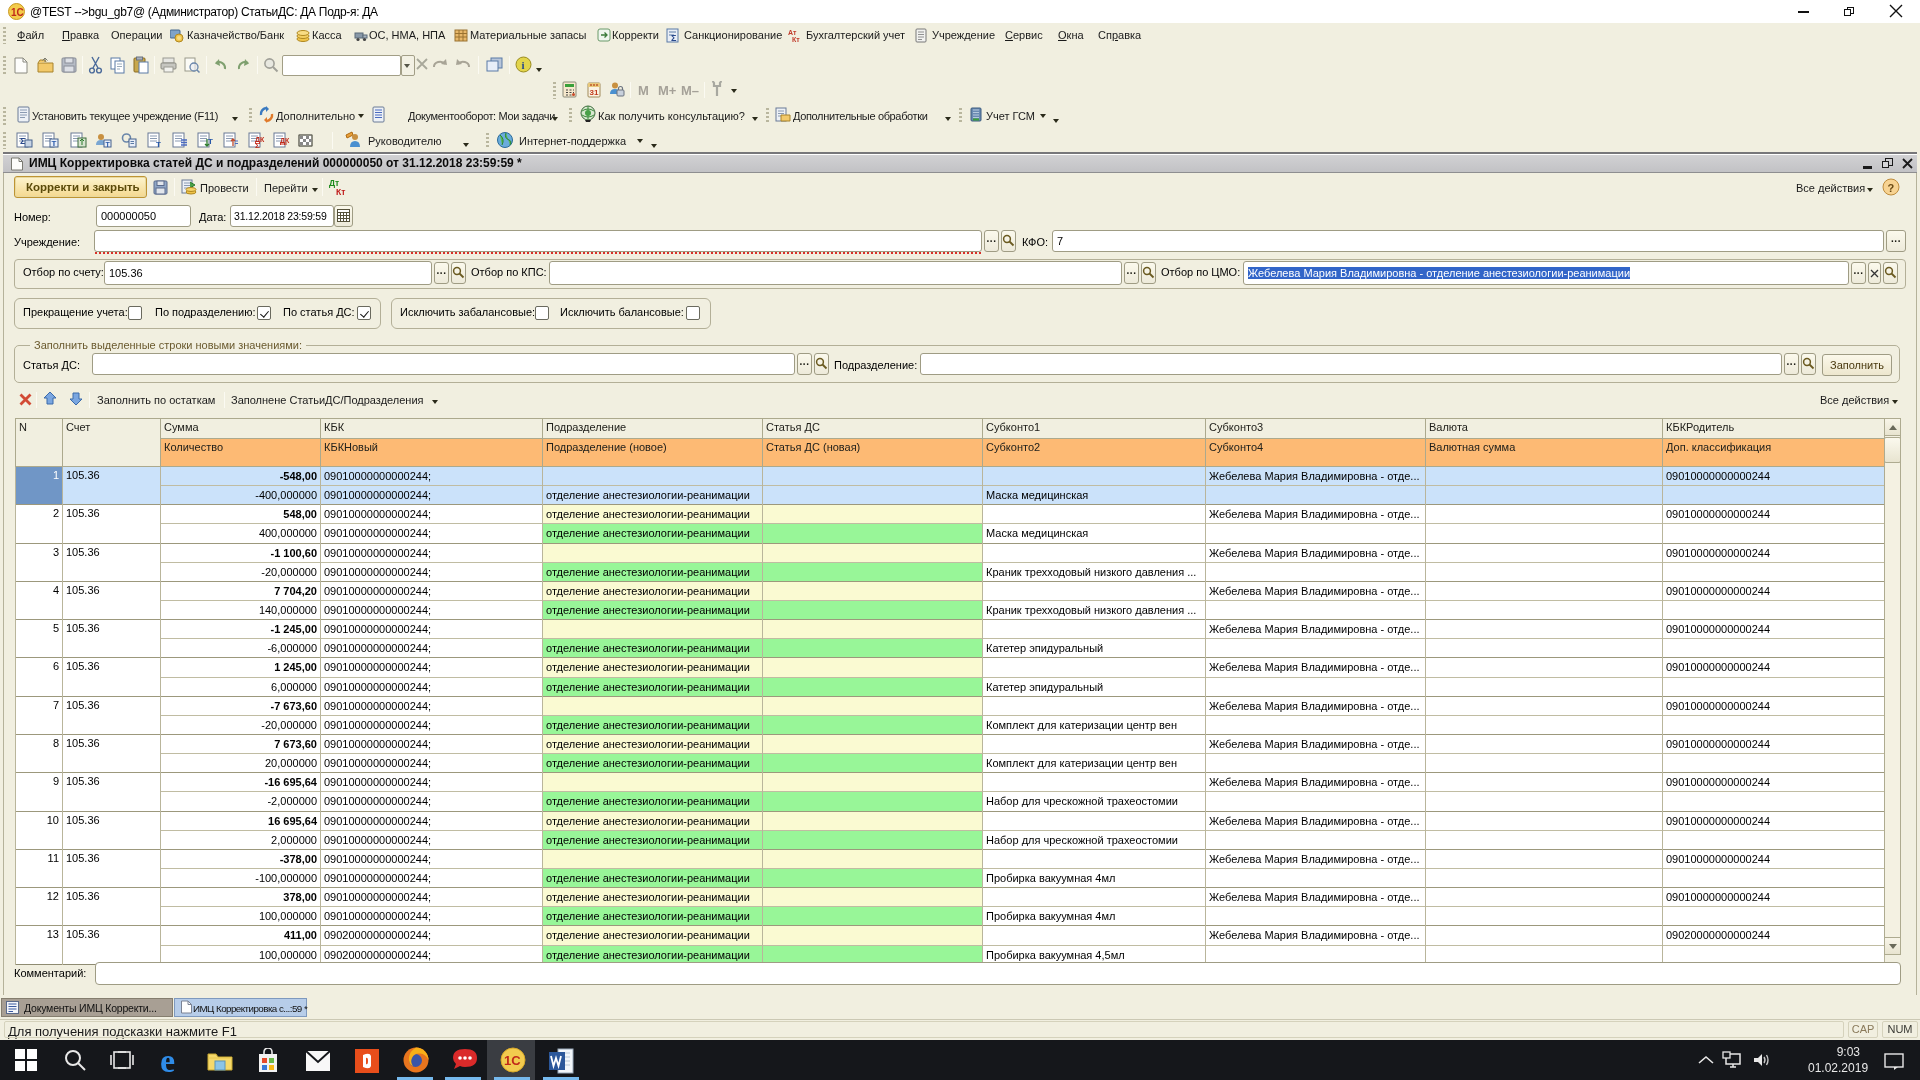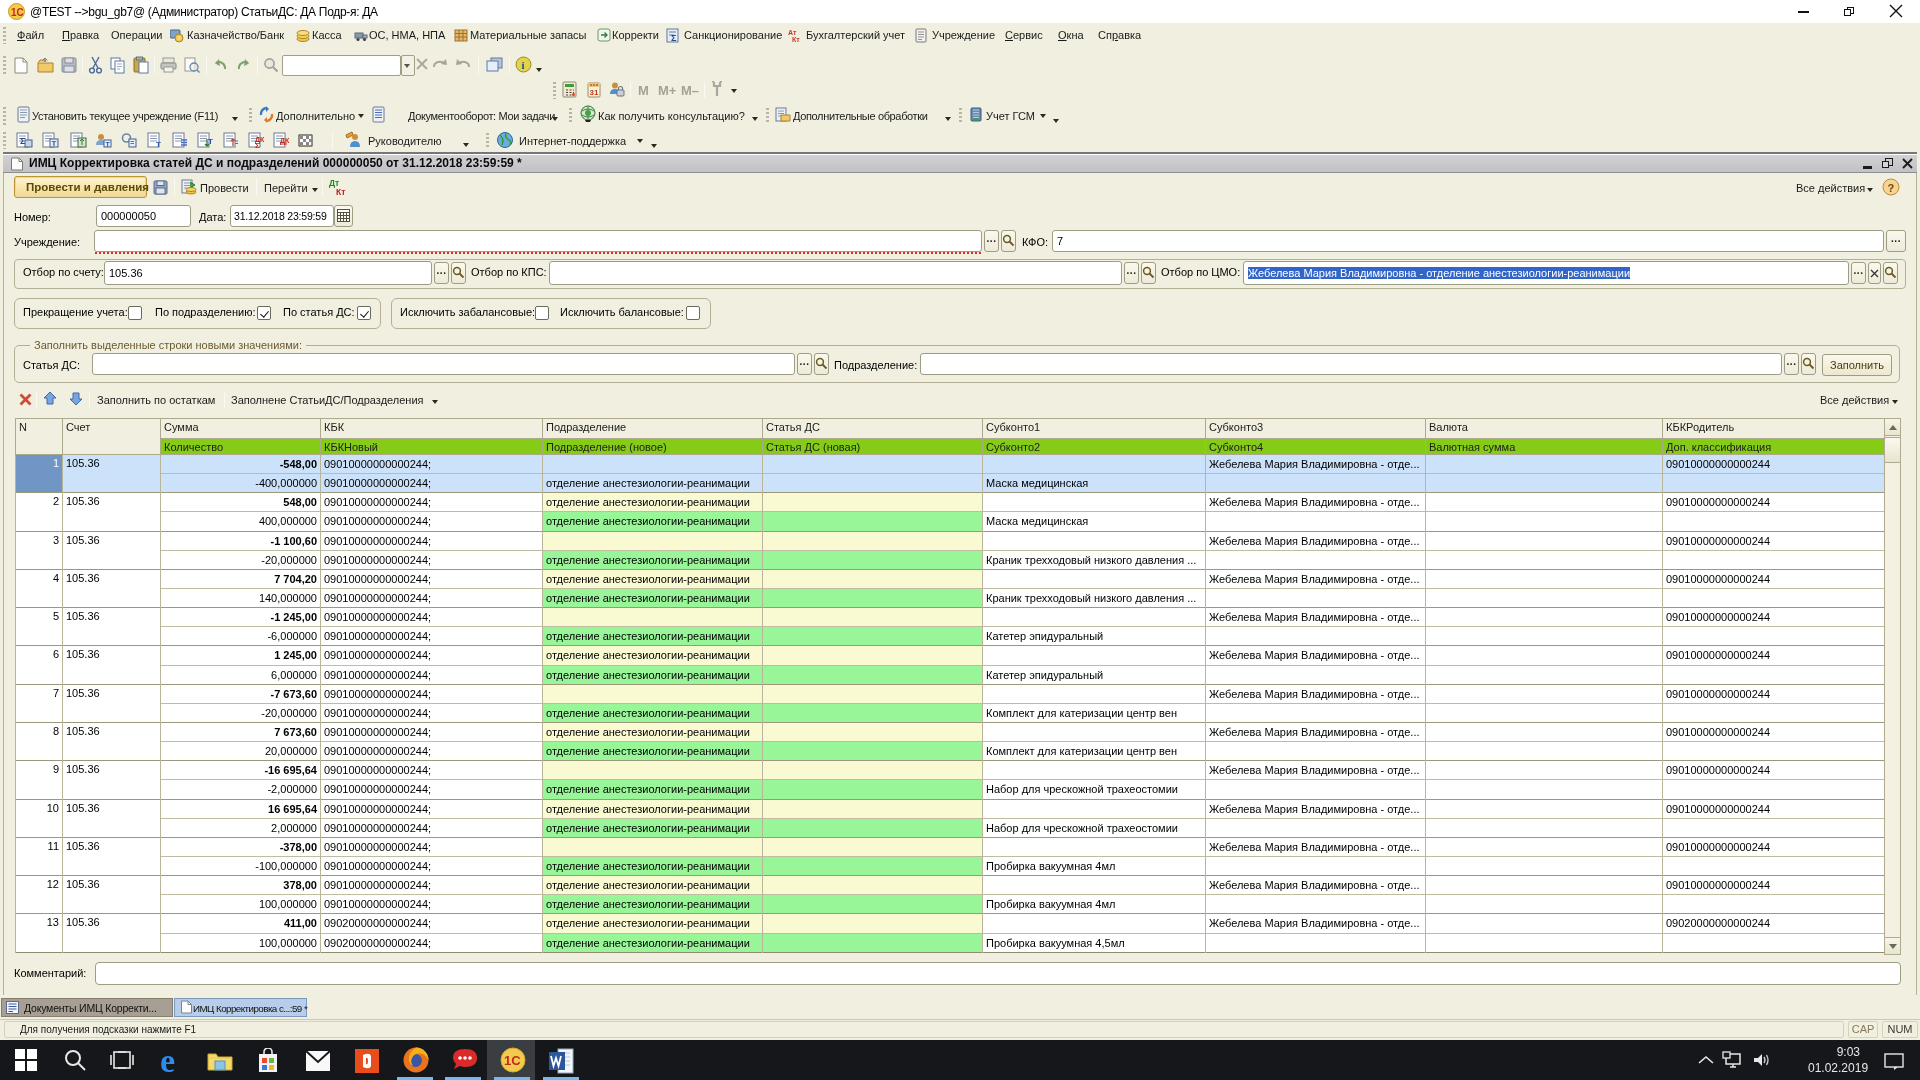--- a/index.html
+++ b/index.html
@@ -455,21 +455,21 @@
 <div class="a" style="left:29px;top:156px;font-size:12px;font-weight:bold;color:#0A0A0A;">ИМЦ Корректировка статей ДС и подразделений 000000050 от 31.12.2018 23:59:59 *</div>
 <div class="a" style="left:1863px;top:166px;width:9px;height:3px;background:#1A1A1A;"></div>
 <div class="a" style="left:1885px;top:158px;width:8px;height:8px;border:1.5px solid #1A1A1A;background:transparent;"></div>
 <div class="a" style="left:1882px;top:161px;width:7px;height:7px;border:1.5px solid #1A1A1A;background:#D6D6D8;"></div>
 <div class="a" style="left:1902px;top:158px;width:11px;height:11px;">
     <svg width="11" height="11">
       <path d="M1 1 L10 10 M10 1 L1 10" stroke="#1A1A1A" stroke-width="1.8"></path>
     </svg>
   </div>
 <div class="a" style="left:14px;top:176px;width:133px;height:22px;background:linear-gradient(#FDF4CF,#F4D88F);border:1px solid #BE9433;border-radius:3px;box-shadow:0 0 0 1px #E8D9A0 inset;"></div>
-<div class="a" style="left:26px;top:181px;font-size:11.5px;font-weight:bold;color:#5A4A0A;">Провести и давления</div>
+<div class="a" style="left:26px;top:181px;font-size:11.5px;font-weight:bold;color:#5A4A0A;">Корректи и закрыть</div>
 <div class="a" style="left:153px;top:180px;width:15px;height:15px;">
     <svg width="15" height="15">
       <rect x="1" y="1" width="13" height="13" rx="1" fill="#8FA6C6" stroke="#5A6A8C"></rect>
       <rect x="4" y="1" width="7" height="4.5" fill="#E2E6EC" stroke="#5A6A8C"></rect>
       <rect x="3" y="8" width="9" height="6" fill="#E2E6EC" stroke="#5A6A8C"></rect>
     </svg>
   </div>
 <div class="sep" style="left:174px;top:178px;height:18px;"></div>
 <div class="a" style="left:181px;top:179px;width:16px;height:17px;">
     <svg width="16" height="17">
@@ -630,21 +630,21 @@
         <td rowspan="2">Счет</td>
         <td>Сумма</td>
         <td>КБК</td>
         <td>Подразделение</td>
         <td>Статья ДС</td>
         <td>Субконто1</td>
         <td>Субконто3</td>
         <td>Валюта</td>
         <td>КБКРодитель</td>
       </tr>
-      <tr class="hd" style="height:16px;background:#84cc16;">
+      <tr class="hd" style="height:28px;background:#fdba74;">
         <td>Количество</td>
         <td>КБКНовый</td>
         <td>Подразделение (новое)</td>
         <td>Статья ДС (новая)</td>
         <td>Субконто2</td>
         <td>Субконто4</td>
         <td>Валютная сумма</td>
         <td>Доп. классификация</td>
       </tr>
       <tr class="dr g1" style="height:19.15px;">
@@ -953,21 +953,21 @@
 <div class="a" style="left:24px;top:1002px;font-size:10.5px;letter-spacing:-0.2px;color:#111;">Документы ИМЦ Корректи...</div>
 <div class="a" style="left:174px;top:998px;width:133px;height:19px;background:#B7CDE9;border:1px solid #7E99BE;"></div>
 <div class="a" style="left:180px;top:1000px;width:13px;height:14px;">
     <svg width="13" height="14">
       <path d="M1.5 1 H8 L11.5 4.5 V13 H1.5 Z" fill="#FDFDFD" stroke="#7A8294"></path>
       <path d="M8 1 V4.5 H11.5" fill="none" stroke="#7A8294"></path>
     </svg>
   </div>
 <div class="a" style="left:193px;top:1003px;font-size:9.8px;letter-spacing:-0.55px;color:#111;">ИМЦ Корректировка с...:59 *</div>
 <div class="a" style="left:0;top:1019px;width:1920px;height:21px;background:#F1EFE0;border-top:1px solid #CBC8B4;"></div>
-<div class="a" style="left:8px;top:1024px;font-size:10px;color:#1A1A1A;margin-left:12px;">Для получения подсказки нажмите F1</div>
+<div class="a" style="left:8px;top:1024px;font-size:13px;color:#1A1A1A;">Для получения подсказки нажмите F1</div>
 <div class="a" style="left:4px;top:1021px;width:1840px;height:17px;border:1px solid #D5D2BC;border-radius:2px;"></div>
 <div class="a" style="left:1848px;top:1021px;width:30px;height:17px;border:1px solid #D5D2BC;border-radius:2px;color:#8A7A5A;font-size:11px;text-align:center;line-height:15px;">CAP</div>
 <div class="a" style="left:1882px;top:1021px;width:36px;height:17px;border:1px solid #D5D2BC;border-radius:2px;color:#3A3A34;font-size:11px;text-align:center;line-height:15px;">NUM</div>
 <div class="a" style="left:0;top:1040px;width:1920px;height:40px;background:#15171B;"></div>
 <div class="a" style="left:487px;top:1040px;width:48px;height:40px;background:#3A3D42;"></div>
 <div class="a" style="left:397px;top:1077px;width:36px;height:3px;background:#76B9ED;"></div>
 <div class="a" style="left:445px;top:1077px;width:36px;height:3px;background:#76B9ED;"></div>
 <div class="a" style="left:494px;top:1077px;width:36px;height:3px;background:#76B9ED;"></div>
 <div class="a" style="left:543px;top:1077px;width:36px;height:3px;background:#76B9ED;"></div>
 <div class="a" style="left:14px;top:1048px;width:24px;height:24px;">

